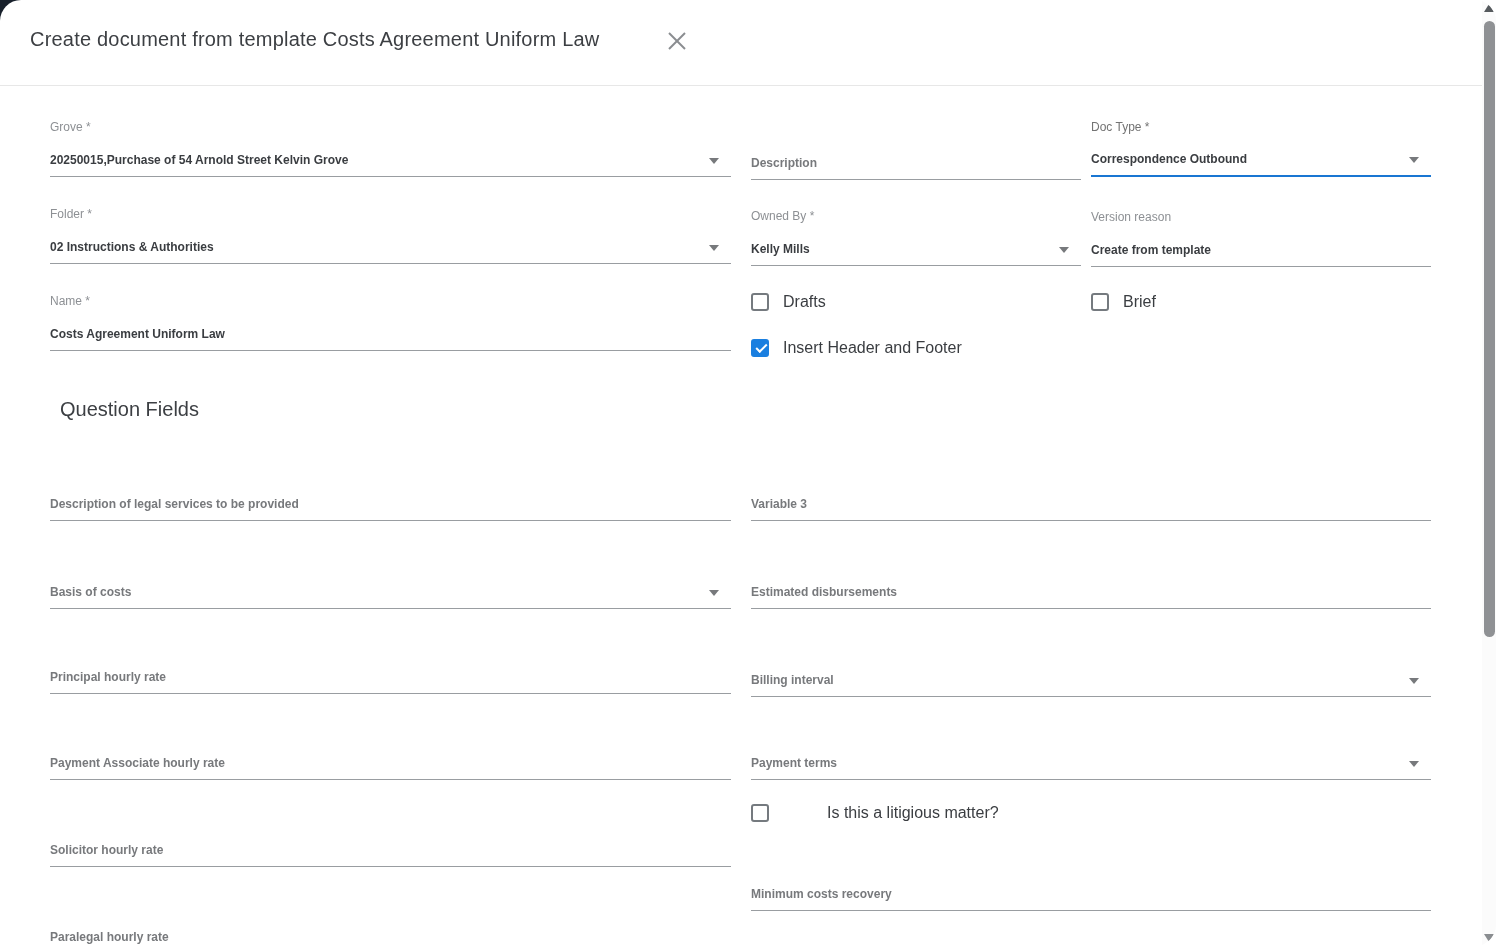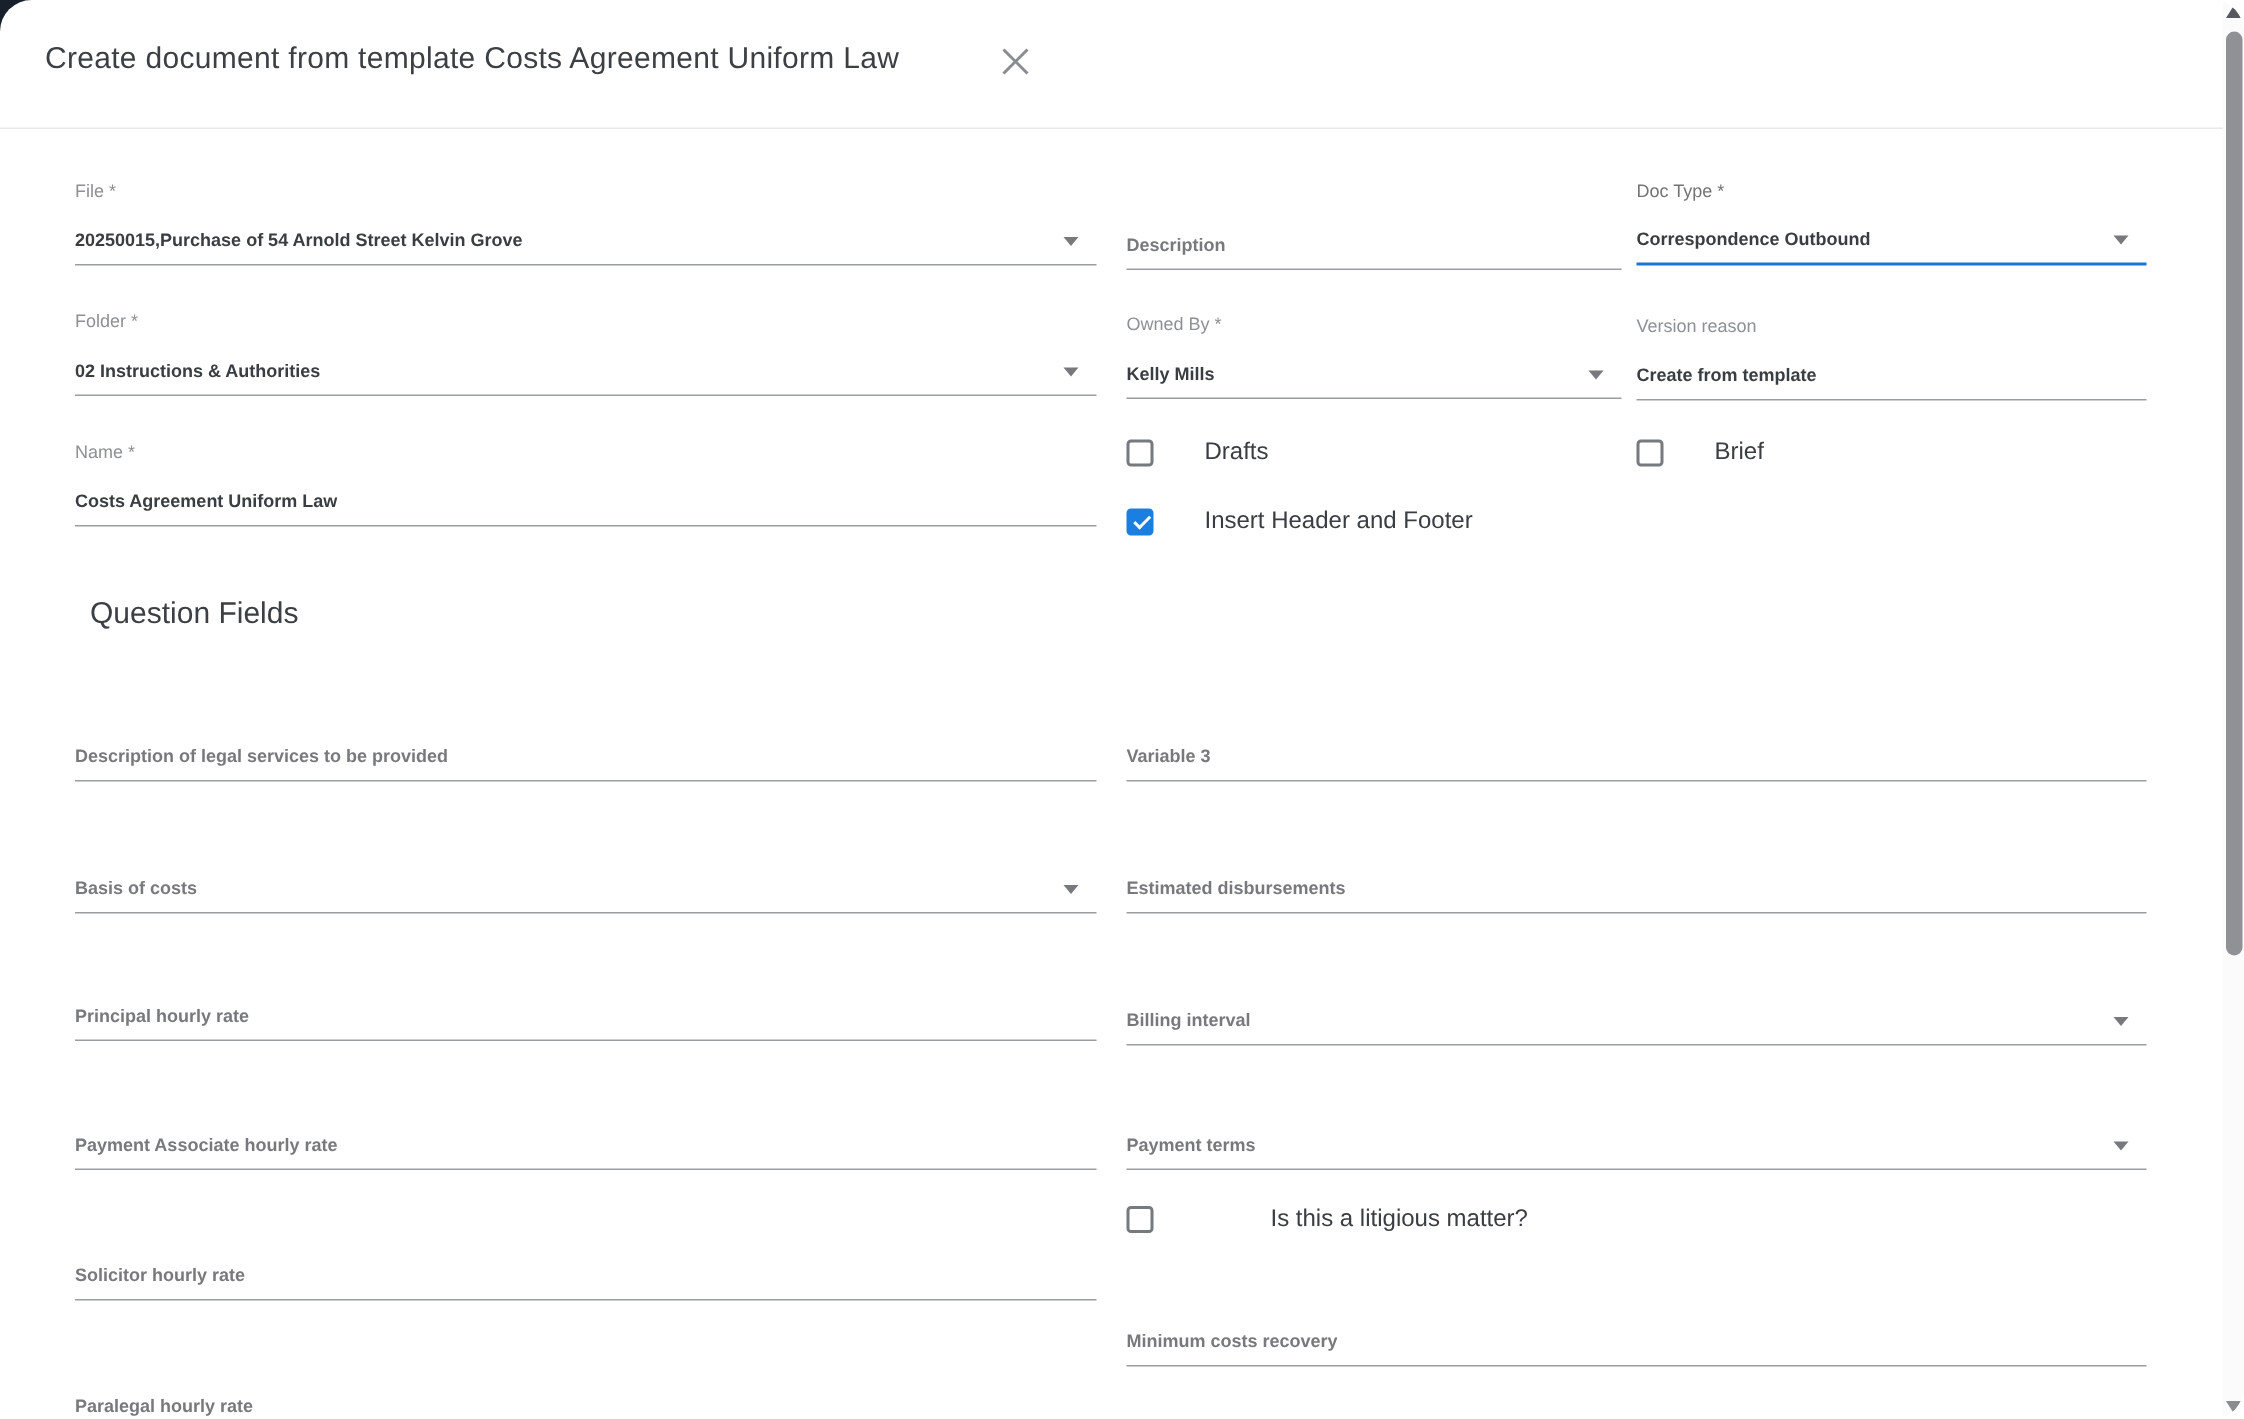--- a/index.html
+++ b/index.html
@@ -37,21 +37,21 @@
     border-top:6px solid #77797c; cursor:pointer; }
 
   
   .cb { position:absolute; display:flex; align-items:center; cursor:pointer; }
   .cb .box { width:18px; height:18px; border:2px solid #757a7f; border-radius:3px;
     background:#fff; margin-right:14px; flex:0 0 auto; position:relative; }
   .cb.checked .box { background:#1a7fe0; border-color:#1a7fe0; }
   .cb.checked .box::after { content:""; position:absolute; left:3px; top:3px;
     width:9px; height:4px; border-left:2px solid #fff; border-bottom:2px solid #fff;
     transform:rotate(-45deg); }
-  .cb .cb-label { font-size:16px; color:#3a3d41; line-height:18px; white-space:nowrap;margin-left:20px; }
+  .cb .cb-label { font-size:16px; color:#3a3d41; line-height:18px; white-space:nowrap; }
 
   .section-heading { position:absolute; left:60px; top:398px; font-size:20px;
     color:#3c3f43; }
 
   
   .scrollbar { position:absolute; right:0; top:0; width:14px; height:946px;
     background:#fbfbfb; z-index:2; }
   .sb-up { position:absolute; left:2px; top:4px; width:0; height:0;
     border-left:5px solid transparent; border-right:5px solid transparent;
     border-bottom:8px solid #565a5e; cursor:pointer; }
@@ -72,21 +72,21 @@
     <div class="dlg-title">Create document from template Costs Agreement Uniform Law</div>
     <div class="close-btn">
       <svg width="24" height="24" viewBox="0 0 24 24">
         <line x1="4" y1="4" x2="20" y2="20" stroke="#8a8d90" stroke-width="2"></line>
         <line x1="20" y1="4" x2="4" y2="20" stroke="#8a8d90" stroke-width="2"></line>
       </svg>
     </div>
     <div class="header-divider"></div>
 
     <div class="tfield" style="left:50px; top:120px; width:681px;">
-      <span class="label">File *</span>
+      <span class="label">Grove *</span>
       <div class="control">
         <span class="val">20250015,Purchase of 54 Arnold Street Kelvin Grove</span>
         <span class="arrow"></span>
       </div>
     </div>
 
     <div class="tfield" style="left:751px; top:146px; width:330px;">
       <div class="control">
         <span class="ph">Description</span>
       </div>

